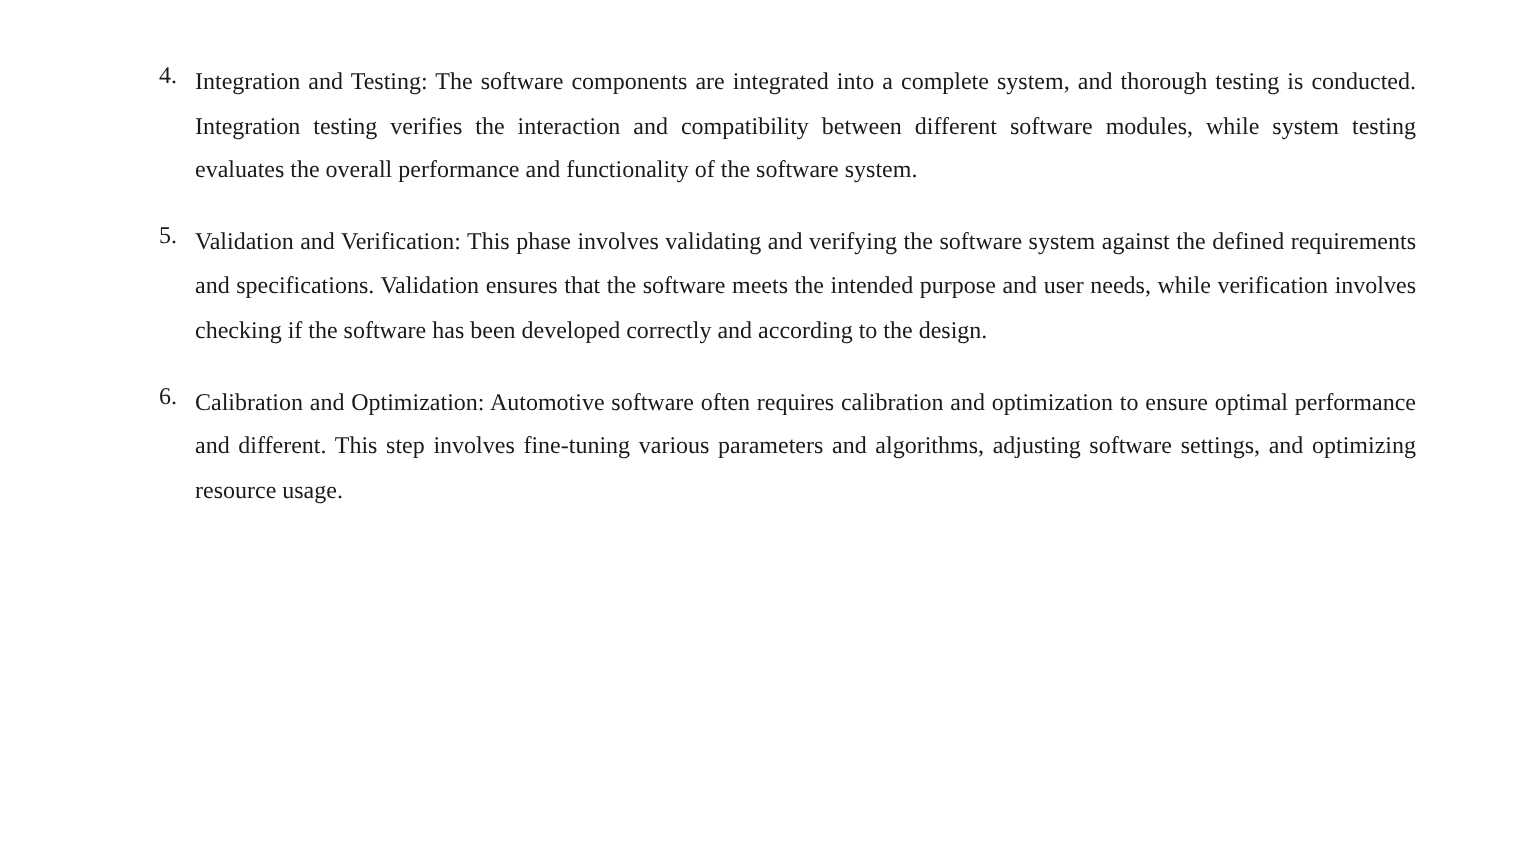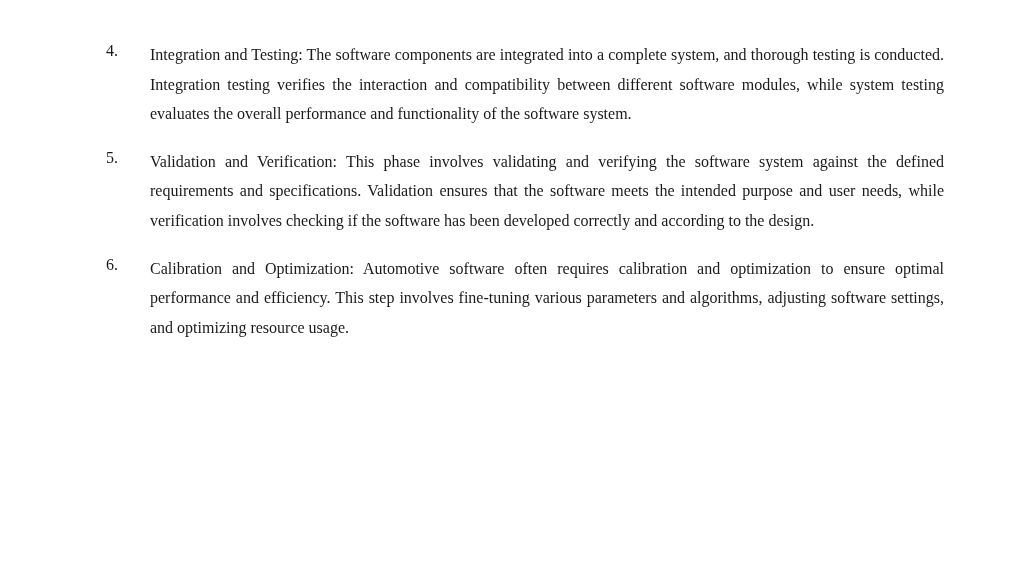--- a/index.html
+++ b/index.html
@@ -42,34 +42,33 @@
       padding-right: 12px;
       flex-shrink: 0;
     }
 
     .item-text {
       flex: 1;
       font-size: 16px;
       line-height: 1.85;
       text-align: justify;
       color: #1a1a1a;
-      margin-left: 20px;
     }
   </style>
 </head>
 <body>
 
 <div class="page-content">
   <ol>
     <li class="list-item">
       <span class="item-number">4.</span>
       <span class="item-text">Integration and Testing: The software components are integrated into a complete system, and thorough testing is conducted. Integration testing verifies the interaction and compatibility between different software modules, while system testing evaluates the overall performance and functionality of the software system.</span>
     </li>
     <li class="list-item">
       <span class="item-number">5.</span>
       <span class="item-text">Validation and Verification: This phase involves validating and verifying the software system against the defined requirements and specifications. Validation ensures that the software meets the intended purpose and user needs, while verification involves checking if the software has been developed correctly and according to the design.</span>
     </li>
     <li class="list-item">
       <span class="item-number">6.</span>
-      <span class="item-text">Calibration and Optimization: Automotive software often requires calibration and optimization to ensure optimal performance and efficiency. This step involves fine-tuning various parameters and algorithms, adjusting software settings, and optimizing resource usage.</span>
+      <span class="item-text">Calibration and Optimization: Automotive software often requires calibration and optimization to ensure optimal performance and different. This step involves fine-tuning various parameters and algorithms, adjusting software settings, and optimizing resource usage.</span>
     </li>
   </ol>
 </div>
 
 </body></html>

